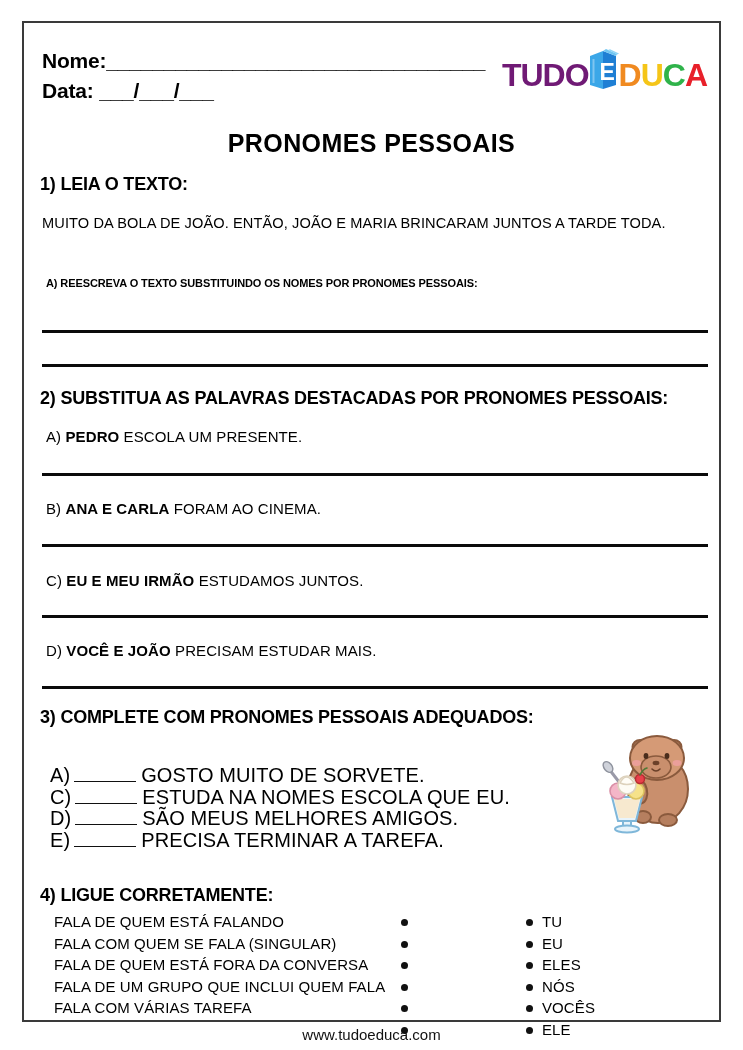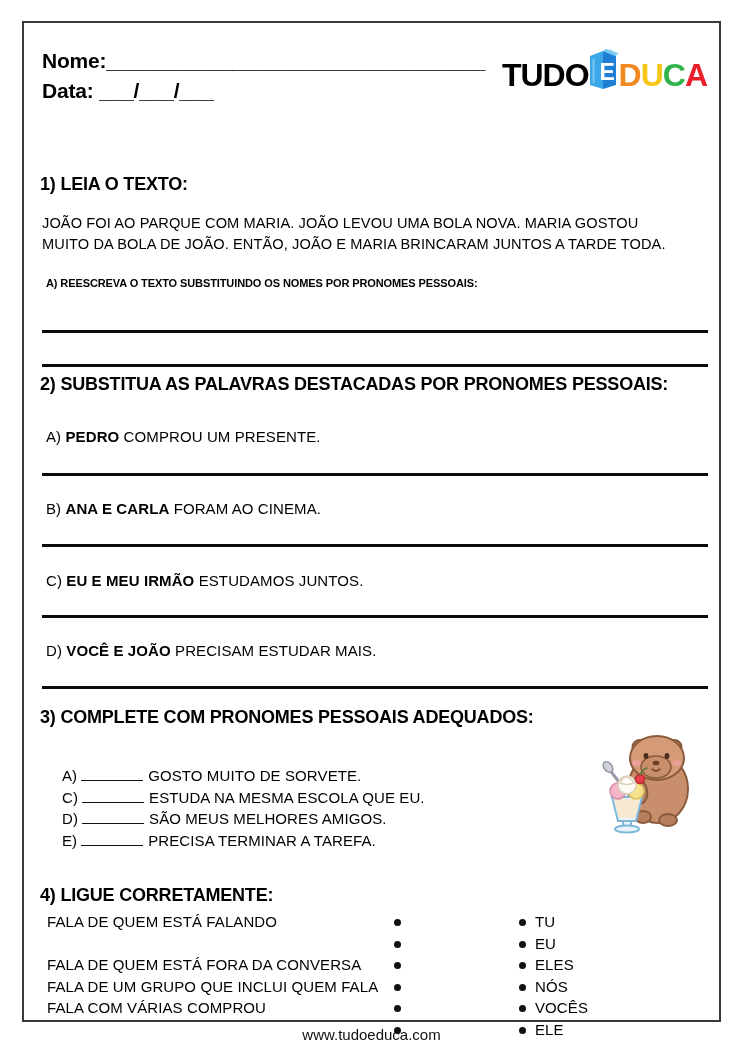--- a/index.html
+++ b/index.html
@@ -55,21 +55,21 @@
     right: 12px;
     top: 10px;
     height: 46px;
     display: flex;
     align-items: flex-end;
     font-weight: bold;
     font-size: 32px;
     letter-spacing: -1px;
     line-height: 1;
   }
-  .logo-tudo { color: #000000; }
+  .logo-tudo { color: #701a75; }
   .logo-book {
     position: relative;
     width: 34px;
     height: 42px;
     margin: 0 -1px 0 -3px;
     display: inline-block;
   }
   .logo-book svg { display: block; }
   .logo-d { color: #f08a20; }
   .logo-u { color: #f5c518; }
@@ -131,23 +131,23 @@
     position: absolute;
     left: 18px;
     width: 666px;
     height: 0;
     border-top: 3px solid #0a0a0a;
   }
 
   
   .fill-list {
     position: absolute;
-    left: 38px;
+    left: 26px;
     top: 742px;
-    font-size: 15px;
+    font-size: 20px;
     letter-spacing: 0.1px;
   }
   .fill-row {
     height: 21.5px;
     white-space: nowrap;
     line-height: 21.5px;
   }
   .fill-blank {
     display: inline-block;
     width: 62px;
@@ -161,21 +161,21 @@
     left: 572px;
     top: 702px;
     width: 110px;
     height: 110px;
   }
   .capybara svg { display: block; }
 
   
   .match-area {
     position: absolute;
-    left: 9px;
+    left: 16px;
     top: 888px;
     width: 100%;
     height: 130px;
   }
   .match-row {
     position: relative;
     height: 21.5px;
     line-height: 21.5px;
   }
   .match-left-text {
@@ -241,38 +241,38 @@
           <text x="13.5" y="31" font-family="Liberation Sans, sans-serif" font-size="23" font-weight="bold" fill="#ffffff">E</text>
         </svg>
       </span>
       <span class="logo-d">D</span>
       <span class="logo-u">U</span>
       <span class="logo-c">C</span>
       <span class="logo-a">A</span>
     </div>
   </div>
 
+  <div class="doc-title">PRONOMES PESSOAIS</div>
 
   <div class="q-head" style="top:151px">1) LEIA O TEXTO:</div>
 
   <div class="passage" style="top:190px">
-    <div>JOÃO FOI AO PARQUE COM MARIA. JOÃO LEVOU UMA BOLA NOVA. MARIA GOSTOU</div>
     <div>MUITO DA BOLA DE JOÃO. ENTÃO, JOÃO E MARIA BRINCARAM JUNTOS A TARDE TODA.</div>
   </div>
 
   <div class="q-head-sm" style="top:254px">A) REESCREVA O TEXTO SUBSTITUINDO OS NOMES POR PRONOMES PESSOAIS:</div>
 
   <div class="answer-rule" style="top:307px"></div>
   <div class="answer-rule" style="top:341px"></div>
 
-  <div class="q-head" style="top:351px">2) SUBSTITUA AS PALAVRAS DESTACADAS POR PRONOMES PESSOAIS:</div>
+  <div class="q-head" style="top:365px">2) SUBSTITUA AS PALAVRAS DESTACADAS POR PRONOMES PESSOAIS:</div>
 
   <div class="item-line" style="top:405px">
     <span>A)</span>
-    <b>PEDRO</b><span> COMPROU UM PRESENTE.</span>
+    <b>PEDRO</b><span> ESCOLA UM PRESENTE.</span>
   </div>
   <div class="answer-rule" style="top:450px"></div>
 
   <div class="item-line" style="top:477px">
     <span>B)</span>
     <b>ANA E CARLA</b><span> FORAM AO CINEMA.</span>
   </div>
   <div class="answer-rule" style="top:521px"></div>
 
   <div class="item-line" style="top:549px">
@@ -287,21 +287,21 @@
   </div>
   <div class="answer-rule" style="top:663px"></div>
 
   <div class="q-head" style="top:684px">3) COMPLETE COM PRONOMES PESSOAIS ADEQUADOS:</div>
 
   <div class="fill-list">
     <div class="fill-row">
       <span>A)</span><span class="fill-blank"></span><span>GOSTO MUITO DE SORVETE.</span>
     </div>
     <div class="fill-row">
-      <span>C)</span><span class="fill-blank"></span><span>ESTUDA NA MESMA ESCOLA QUE EU.</span>
+      <span>C)</span><span class="fill-blank"></span><span>ESTUDA NA NOMES ESCOLA QUE EU.</span>
     </div>
     <div class="fill-row">
       <span>D)</span><span class="fill-blank"></span><span>SÃO MEUS MELHORES AMIGOS.</span>
     </div>
     <div class="fill-row">
       <span>E)</span><span class="fill-blank"></span><span>PRECISA TERMINAR A TAREFA.</span>
     </div>
   </div>
 
   <div class="capybara">
@@ -353,38 +353,39 @@
   <div class="q-head" style="top:862px">4) LIGUE CORRETAMENTE:</div>
 
   <div class="match-area">
     <div class="match-row">
       <span class="match-left-text">FALA DE QUEM ESTÁ FALANDO</span>
       <span class="dot dot-left"></span>
       <span class="dot dot-right"></span>
       <span class="match-right-text">TU</span>
     </div>
     <div class="match-row">
+      <span class="match-left-text">FALA COM QUEM SE FALA (SINGULAR)</span>
       <span class="dot dot-left"></span>
       <span class="dot dot-right"></span>
       <span class="match-right-text">EU</span>
     </div>
     <div class="match-row">
       <span class="match-left-text">FALA DE QUEM ESTÁ FORA DA CONVERSA</span>
       <span class="dot dot-left"></span>
       <span class="dot dot-right"></span>
       <span class="match-right-text">ELES</span>
     </div>
     <div class="match-row">
       <span class="match-left-text">FALA DE UM GRUPO QUE INCLUI QUEM FALA</span>
       <span class="dot dot-left"></span>
       <span class="dot dot-right"></span>
       <span class="match-right-text">NÓS</span>
     </div>
     <div class="match-row">
-      <span class="match-left-text">FALA COM VÁRIAS COMPROU</span>
+      <span class="match-left-text">FALA COM VÁRIAS TAREFA</span>
       <span class="dot dot-left"></span>
       <span class="dot dot-right"></span>
       <span class="match-right-text">VOCÊS</span>
     </div>
     <div class="match-row">
       <span class="dot dot-left"></span>
       <span class="dot dot-right"></span>
       <span class="match-right-text">ELE</span>
     </div>
   </div>

